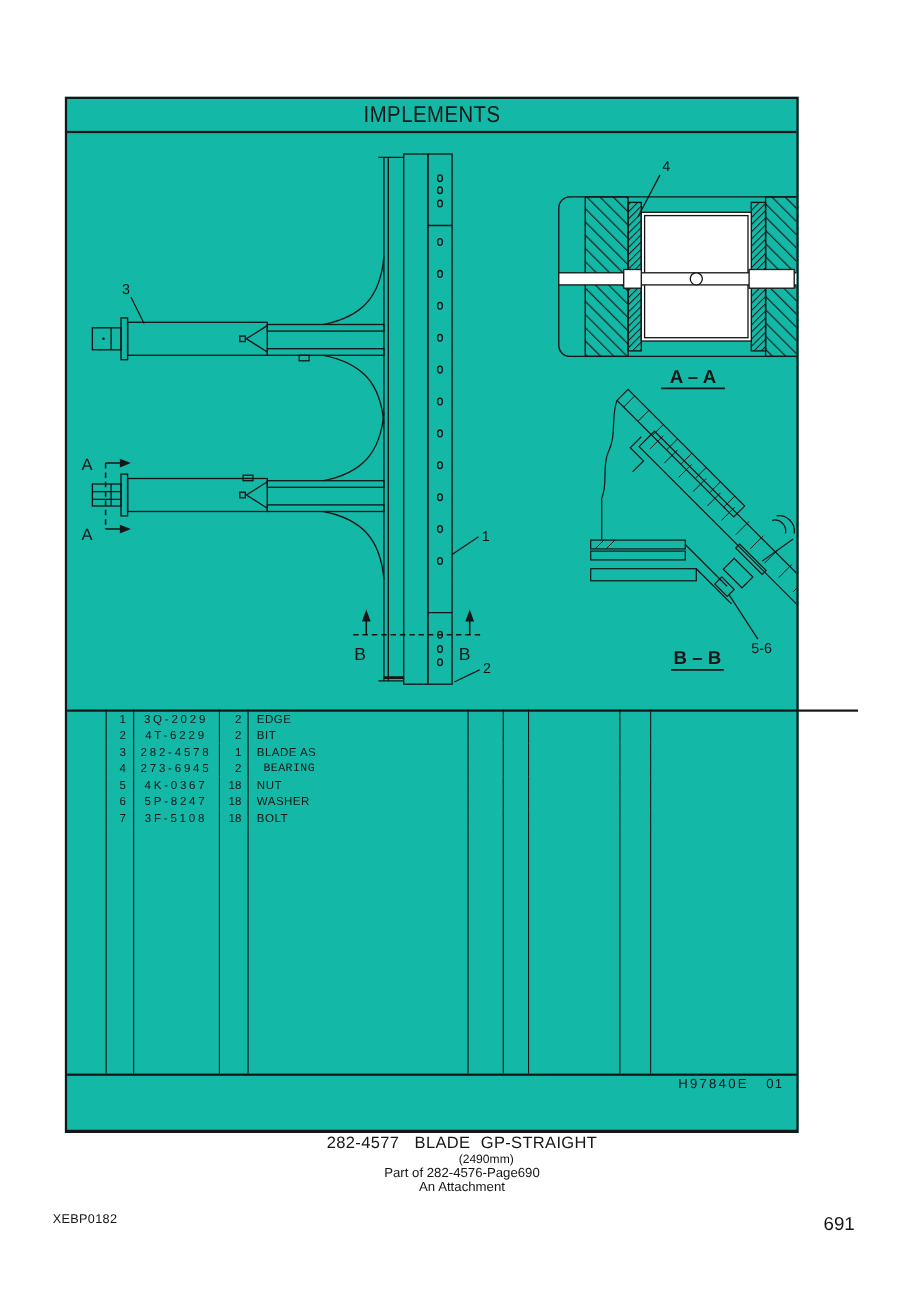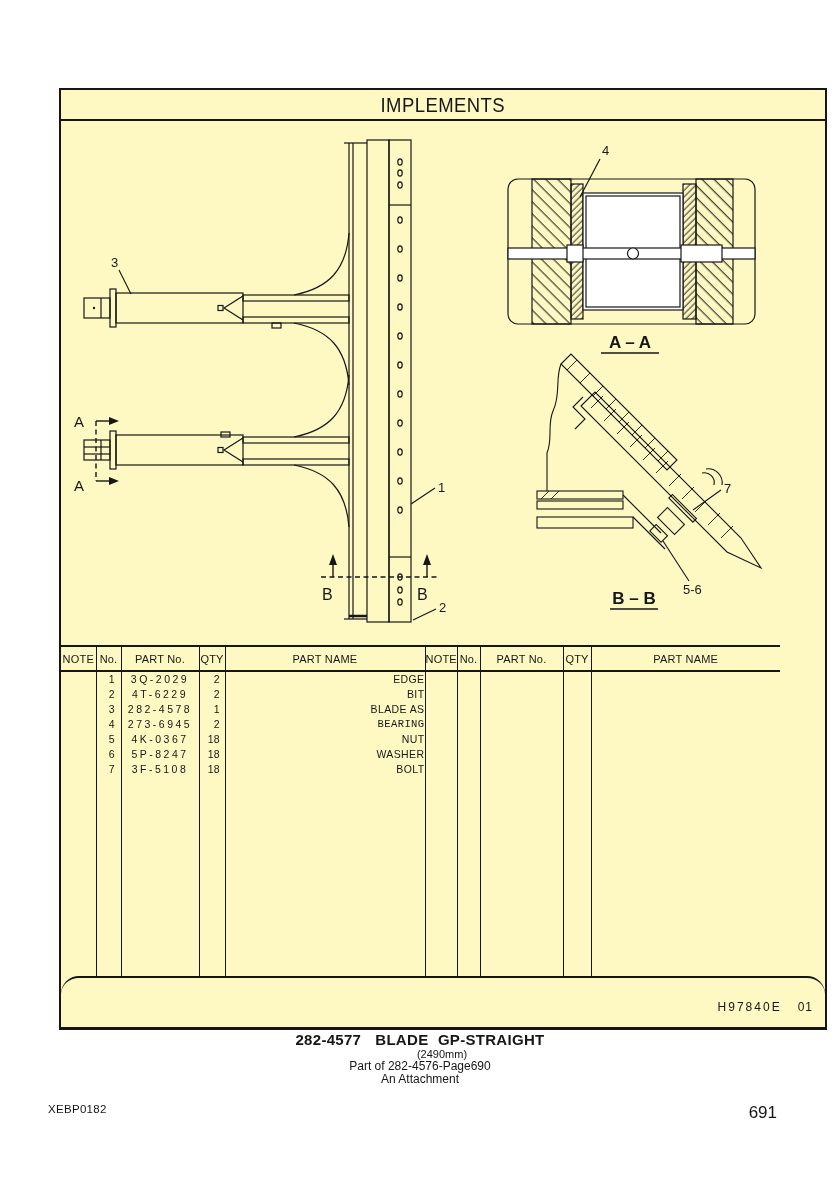--- a/index.html
+++ b/index.html
@@ -3,22 +3,22 @@
 <meta charset="utf-8">
 <style>
   * { margin:0; padding:0; box-sizing:border-box; }
   html,body { background:#ffffff; }
   body {
     width:840px; height:1189px; position:relative;
     font-family:"Liberation Sans", sans-serif; color:#161616;
     -webkit-font-smoothing:antialiased;
   }
   .frame {
-    position:absolute; left:59px; top:88px; width:768px; height:942px;
-    border:2px solid #161616; border-bottom-width:3px; background:#fef9c3;
+    position:absolute; left:59px; top:88px; width:667px; height:942px;
+    border:2px solid #161616; border-bottom-width:3px; background:#14b8a6;
   }
   .title-bar {
     height:31px; border-bottom:2px solid #161616;
     display:flex; align-items:center; justify-content:center;
   }
   .title-bar span {
     font-size:21px; font-weight:500; letter-spacing:.5px;
     transform:scaleX(.88); display:inline-block; white-space:nowrap;
   }
   .drawing-area { position:relative; height:524px; overflow:hidden; }
@@ -31,33 +31,33 @@
   table.parts td { border-left:1.5px solid #161616; overflow:hidden; white-space:nowrap; }
   table.parts td:first-child { border-left:none; }
   tr.hdr td {
     height:25px; border-bottom:2px solid #161616;
     text-align:center; font-size:11px; letter-spacing:.2px; vertical-align:middle;
   }
   tr.prow td { height:15px; font-size:10.5px; vertical-align:middle; }
   td.c-no   { text-align:right; padding-right:6px; }
   td.c-pn   { text-align:center; letter-spacing:2.5px; font-size:10px; }
   td.c-qty  { text-align:right; padding-right:5px; }
-  td.c-name { text-align:right; padding-left:8px; letter-spacing:.4px; }
+  td.c-name { text-align:left; padding-left:8px; letter-spacing:.4px; }
   td.c-name.indent { padding-left:14px;font-family:Liberation Mono, monospace; }
   tr.filler td { height:auto; }
 
   .code-strip {
     height:50px; border-top:2px solid #161616;
-    display:flex; justify-content:flex-end; align-items:flex-end;
-    padding:0 12px 12px 0; font-size:12px; letter-spacing:2px;border-radius:18px;
+    display:flex; justify-content:flex-end; align-items:flex-start;
+    padding:0 12px 12px 0; font-size:12px; letter-spacing:2px;
   }
   .code-strip .rev { margin-left:16px; letter-spacing:1px; }
 
   .caption { position:absolute; left:0; top:1032px; width:840px; text-align:center; }
-  .caption .l1 { font-size:15px; font-weight:bold; letter-spacing:.3px; line-height:16px; }
+  .caption .l1 { font-size:15px; font-weight:normal; letter-spacing:.3px; line-height:16px; }
   .caption .l1 .pnum { margin-right:14px; }
   .caption .l1 .pname { word-spacing:5px; }
   .caption .l2 { font-size:11px; line-height:12px;margin-left:44px; }
   .caption .l3 { font-size:12px; line-height:13px; }
   .caption .l4 { font-size:12px; line-height:13px; }
 
   .page-foot-left  { position:absolute; left:48px;  top:1103px; font-size:11.5px; letter-spacing:.3px; }
   .page-foot-right { position:absolute; right:63px; top:1103px; font-size:17px; }
 
   svg text { fill:#161616; stroke:none; font-family:"Liberation Sans", sans-serif; }
@@ -256,32 +256,20 @@
         <col style="width:78px">
         <col style="width:26px">
         <col style="width:200px">
       <col style="width:32px">
         <col style="width:23px">
         <col style="width:83px">
         <col style="width:28px">
         <col style="width:189px">
     </colgroup>
     <tbody>
-        <tr class="hdr">
-      <td>NOTE</td>
-      <td>No.</td>
-      <td>PART No.</td>
-      <td>QTY</td>
-      <td>PART NAME</td>
-      <td>NOTE</td>
-      <td>No.</td>
-      <td>PART No.</td>
-      <td>QTY</td>
-      <td>PART NAME</td>
-    </tr>
     <tr class="prow">
       <td class="c-note"></td>
       <td class="c-no">1</td>
       <td class="c-pn">3Q-2029</td>
       <td class="c-qty">2</td>
       <td class="c-name">EDGE</td>
       <td></td>
           <td></td>
           <td></td>
           <td></td>

